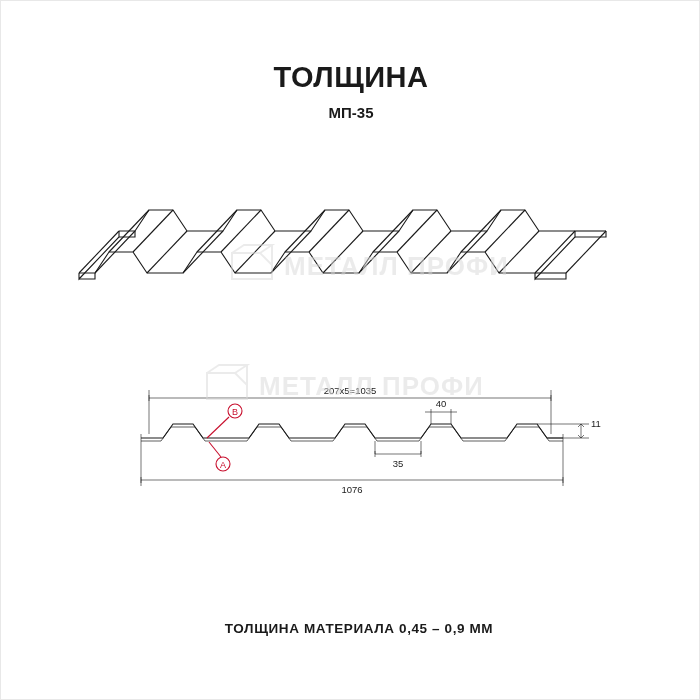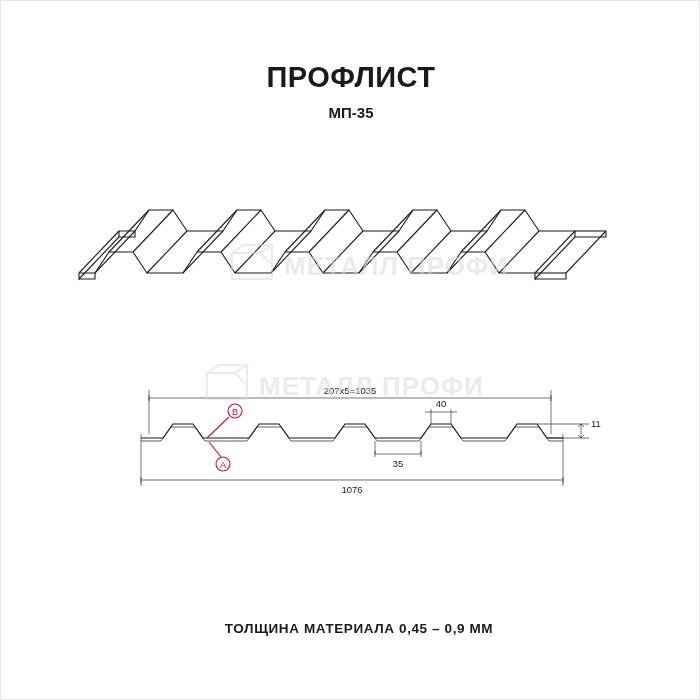--- a/index.html
+++ b/index.html
@@ -83,21 +83,21 @@
   .red-t { fill: #c8102e; font-size: 9px; font-family: "Liberation Sans", sans-serif; }
   .dtxt { fill: #1a1a1a; font-size: 9.5px; font-family: "Liberation Sans", sans-serif; }
   .wm-txt { fill: #d9d9d9; font-size: 26px; font-weight: bold; font-family: "Liberation Sans", sans-serif; letter-spacing: 1px; }
   .wm-shape { fill: none; stroke: #d9d9d9; stroke-width: 2; }
 </style>
 </head>
 <body>
 
 <div class="page">
 
-  <div class="title">ПРОФЛИСТ</div>
+  <div class="title">ТОЛЩИНА</div>
   <div class="subtitle">МП-35</div>
 
   <div class="iso-wrap">
     <svg width="580" height="130" viewBox="0 0 580 130">
 
       <path class="ln" d="M 22 75 L 62 33 L 556 33 L 516 75 Z" opacity="0"></path>
 
       <path class="ln" d="M 18 97
                           L 34 97 L 48 76 L 72 76 L 86 97
                           L 122 97 L 136 76 L 160 76 L 174 97

